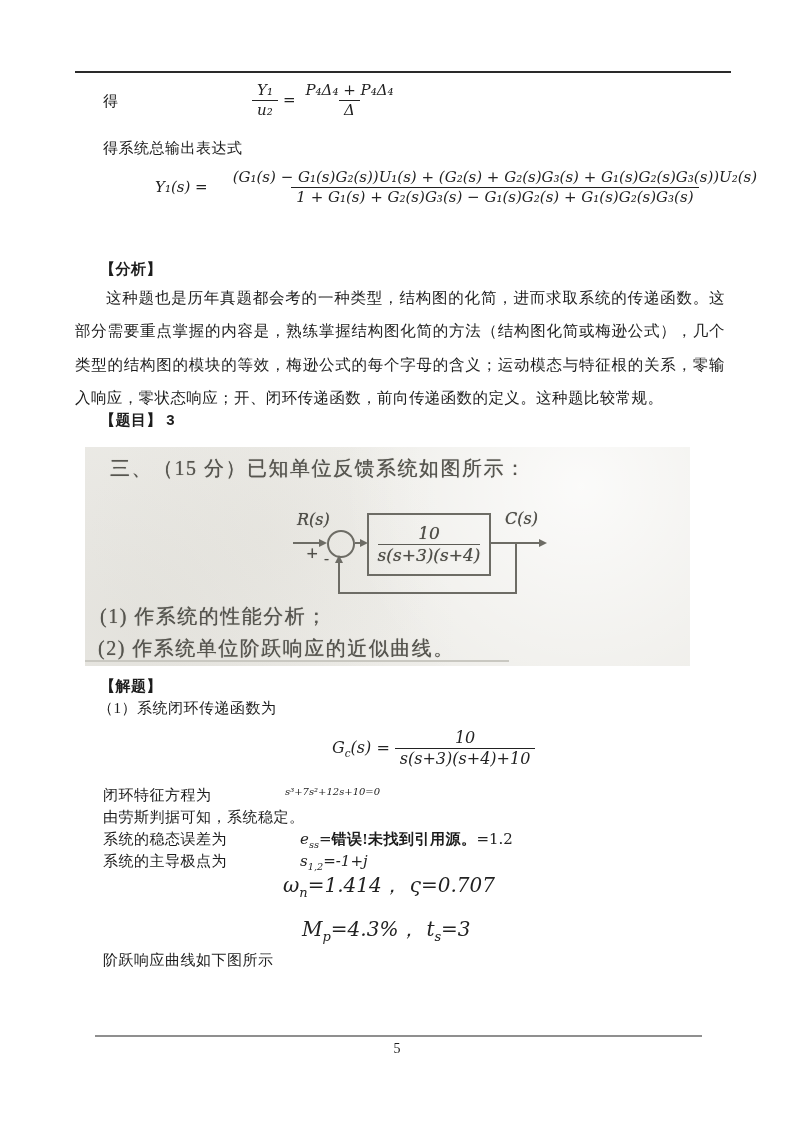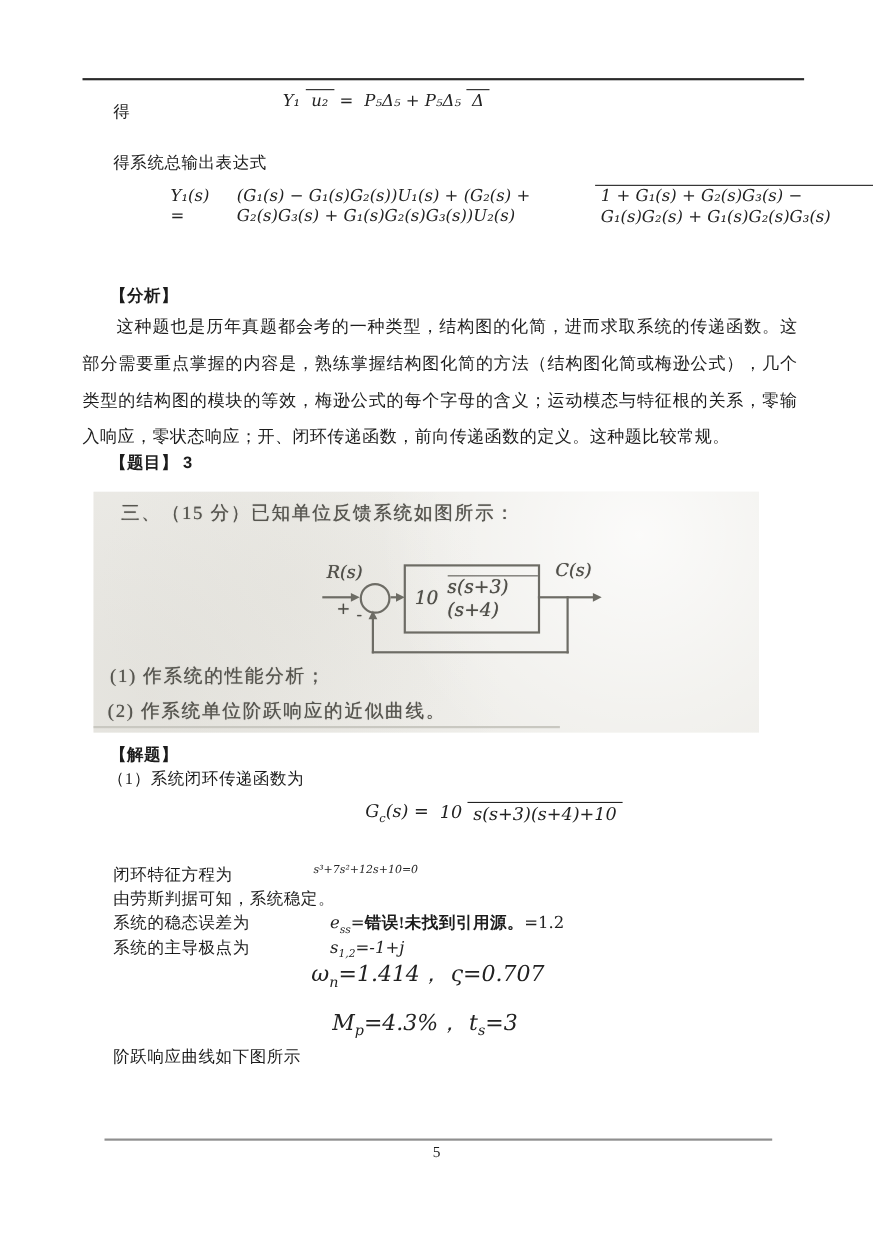--- a/index.html
+++ b/index.html
@@ -8,40 +8,40 @@
     margin:0 auto;overflow:hidden;
     font-family:"Liberation Serif", serif;color:#1c1c1c;
   }
   .abs{position:absolute;}
   .rule{background:#2a2a2a;height:1.5px;}
   .cn{font-size:15px;letter-spacing:0.5px;}
   .bold{font-weight:bold;}
   
   .math{font-family:"DejaVu Serif","DejaVu Sans",serif;font-style:italic;color:#222;}
   .eqrow{display:inline-flex;align-items:center;gap:5px;}
-  .frac{display:inline-flex;flex-direction:row;align-items:center;line-height:1.25;justify-content:flex-end;}
+  .frac{display:inline-flex;flex-direction:column;align-items:center;line-height:1.25;justify-content:flex-end;}
   .frac .num{padding:0 5px;}
   .frac .den{border-top:1.2px solid #222;padding:0 5px;}
   sub{font-size:0.65em;}
   
   #analysis-body{
     width:650px;line-height:33.4px;text-align:justify;text-indent:2em;
     font-size:15.5px;letter-spacing:0.4px;
   }
   
   #scan{
     background:#efeeea;
     background-image:
       radial-gradient(circle at 82% 18%, rgba(255,255,255,0.75), rgba(255,255,255,0) 45%),
       radial-gradient(circle at 8% 85%, rgba(206,204,196,0.35), rgba(255,255,255,0) 55%),
       radial-gradient(circle at 30% 40%, rgba(222,220,212,0.25), rgba(255,255,255,0) 40%);
   }
   .scan-text{
     color:#56554f;text-shadow:0 0 0.7px rgba(86,85,79,0.85);
-    font-size:17px;letter-spacing:1.5px;
+    font-size:20px;letter-spacing:1.5px;
   }
   .scan-math{font-family:"DejaVu Serif","DejaVu Sans",serif;font-style:italic;color:#4f4e48;text-shadow:0 0 0.7px rgba(79,78,72,0.8);}
   .dline{background:#6d6c65;}
   .arr-r{width:0;height:0;border-top:4px solid transparent;border-bottom:4px solid transparent;border-left:8px solid #6d6c65;}
   .arr-u{width:0;height:0;border-left:4px solid transparent;border-right:4px solid transparent;border-bottom:8px solid #6d6c65;}
   .big-math{font-size:20px;}
 </style>
 </head>
 <body>
 
@@ -50,21 +50,21 @@
   <div class="abs rule" style="left:75px;top:71px;width:656px;"></div>
 
   <div class="abs cn" style="left:103px;top:92px;">得</div>
   <div class="abs math eqrow" style="left:252px;top:81px;font-size:15px;">
     <span class="frac">
       <span class="num">Y₁</span>
       <span class="den">u₂</span>
     </span>
     <span>=</span>
     <span class="frac">
-      <span class="num">P₅Δ₅ + P₅Δ₅</span>
+      <span class="num">P₄Δ₄ + P₄Δ₄</span>
       <span class="den">Δ</span>
     </span>
   </div>
 
   <div class="abs cn" style="left:103px;top:139px;">得系统总输出表达式</div>
 
   <div class="abs math eqrow" style="left:155px;top:168px;font-size:15px;gap:20px;">
     <span>Y₁(s) =</span>
     <span class="frac">
       <span class="num">(G₁(s) − G₁(s)G₂(s))U₁(s) + (G₂(s) + G₂(s)G₃(s) + G₁(s)G₂(s)G₃(s))U₂(s)</span>

